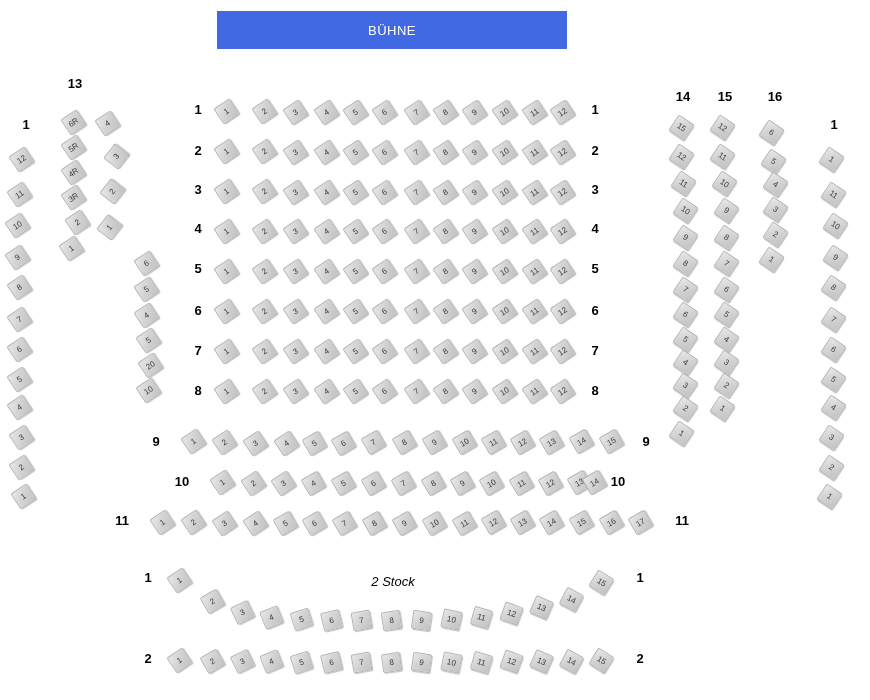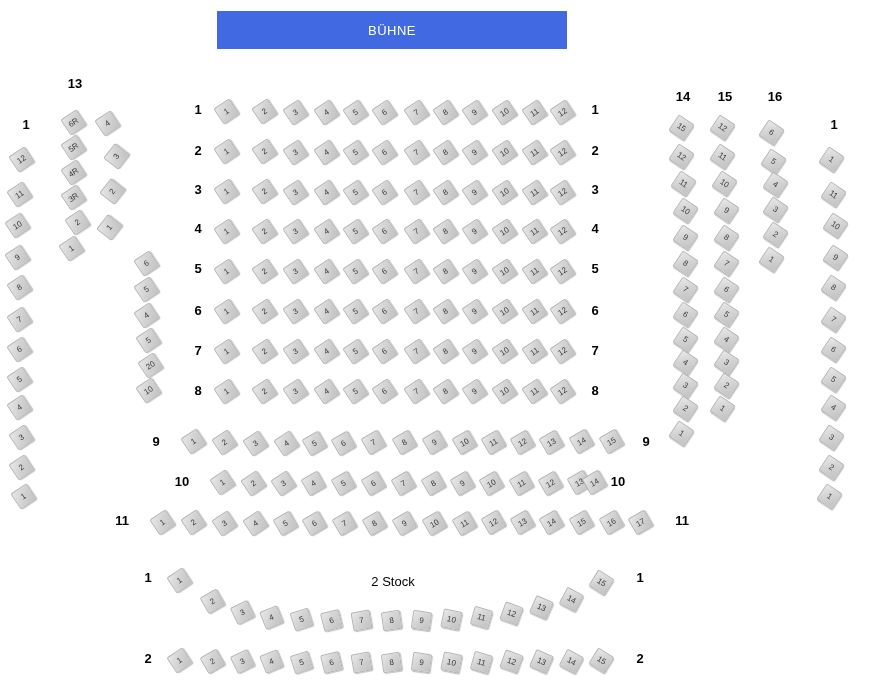--- a/index.html
+++ b/index.html
@@ -340,14 +340,14 @@
     <div class="rowlabel" style="left: 110px; top: 513px;">11</div>
     <div class="rowlabel" style="left: 670px; top: 513px;">11</div>
     <div class="rowlabel" style="left: 136px; top: 570px;">1</div>
     <div class="rowlabel" style="left: 628px; top: 570px;">1</div>
     <div class="rowlabel" style="left: 136px; top: 651px;">2</div>
     <div class="rowlabel" style="left: 628px; top: 651px;">2</div>
     <div class="blocklabel" style="left: 60px; top: 76px;">13</div>
     <div class="blocklabel" style="left: 668px; top: 89px;">14</div>
     <div class="blocklabel" style="left: 710px; top: 89px;">15</div>
     <div class="blocklabel" style="left: 760px; top: 89px;">16</div>
-    <div class="arealabel" style="left: 348px; top: 574px;">2 Stock</div>
+    <div class="arealabel" style="left: 348px; top: 574px; font-style: italic;">2 Stock</div>
   </div>
 
 </body></html>

